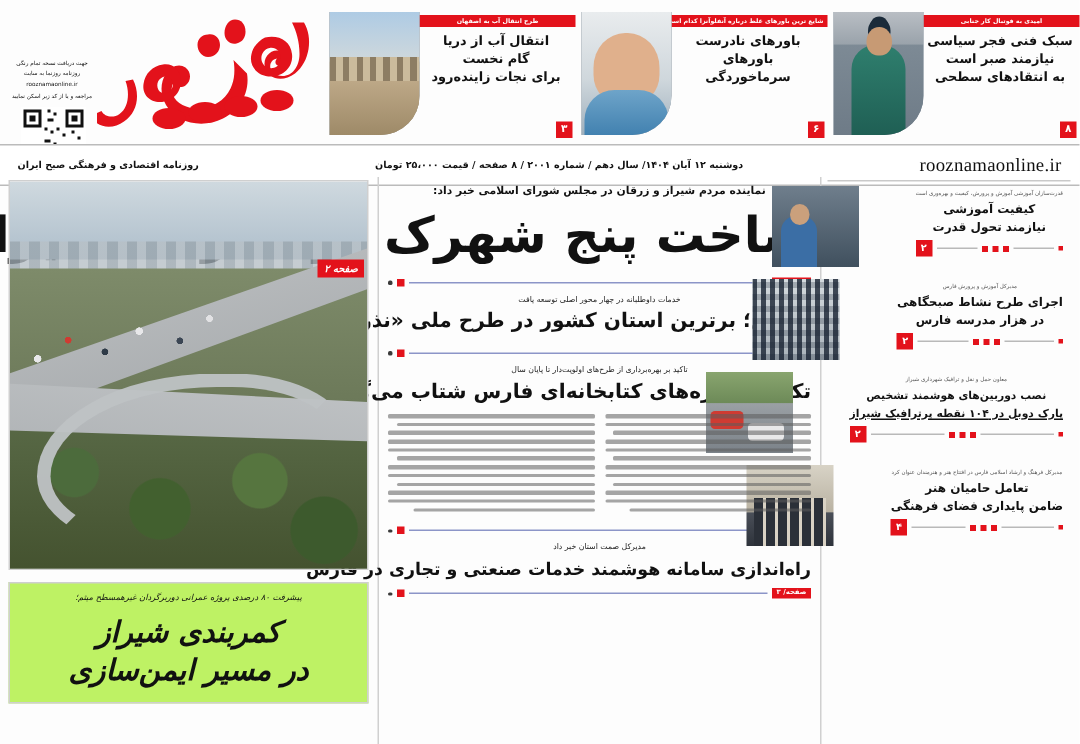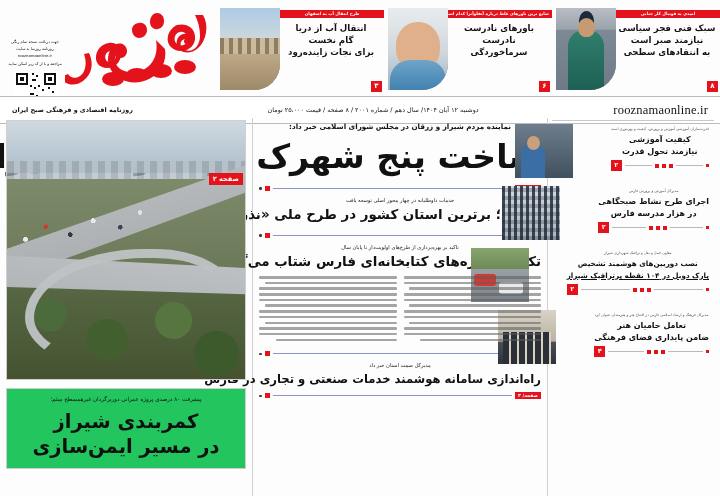--- a/index.html
+++ b/index.html
@@ -86,21 +86,21 @@
      background: linear-gradient(180deg,#bda887 0%,#9e8a68 100%); }
 
   
   .infobar {
     position: absolute; top: 96px; left: 0; width: 720px; height: 28px;
     border-top: 1px solid #bbb; border-bottom: 1px solid #bbb;
     display: flex; flex-direction: row-reverse; align-items: center;
     justify-content: space-between; padding: 0 12px; background: #fff;
   }
   .infobar .slogan { font-size: 6.4px; color: #111; direction: rtl; font-weight: bold; }
-  .infobar .issue  { font-size: 6.4px; color: #111; direction: rtl; font-weight: normal; text-align: center; }
+  .infobar .issue  { font-size: 6.4px; color: #111; direction: rtl; font-weight: bold; text-align: center; }
   .infobar .site   { font-size: 12.5px; color: #111; font-family: "Liberation Serif", serif; letter-spacing: .2px; }
 
   
   .main { position: absolute; top: 118px; left: 0; width: 720px; height: 378px; display: flex; flex-direction: row; }
 
   
   .sidebar { width: 172px; height: 378px; padding: 2px 6px 2px 4px; order: 1; }
   .sb-sep { height: 1px; background:#c9c9c9; margin: 0 0 3px 0; }
   .sb-item { display: flex; flex-direction: row; height: 60px; margin-bottom: 2px; gap: 36px; }
   .sb-thumb { width: 58px; height: 54px; overflow: hidden; position: relative; flex: none; }
@@ -144,21 +144,21 @@
   .art-kicker { font-size:5.2px; color:#222; text-align:center; margin-bottom:3px; }
   .art-head { font-size:13.4px; line-height:17px; font-weight:bold; color:#111; text-align:center; white-space:nowrap; }
   .art-head.sm { font-size:11.6px; }
 
   .body-cols { display:flex; flex-direction:row; gap:7px; margin-top:6px; }
   .bcol { flex:1; }
   .bline { height:2.6px; background:#5c5c5c; opacity:.55; margin-bottom:3.1px; border-radius:1px; }
   .bline.s1 { width:100%; } .bline.s2 { width:96%; } .bline.s3 { width:88%; }
 
   
-  .left { width: 252px; height: 378px; order: 3; padding: 2px 6px 2px 4px; position: relative; }
+  .left { width: 252px; height: 378px; order: 3; padding: 2px 6px 2px 4px; position: relative; font-style: italic; }
   .feature-photo { width: 240px; height: 260px; position: relative; overflow: hidden; border: 1px solid #cfcfcf; }
   .fp-sky { position:absolute; left:0; top:0; width:100%; height:52px; background: linear-gradient(180deg,#cfd9df 0%,#aebecb 100%); }
   .fp-city { position:absolute; left:0; top:40px; width:100%; height:22px;
      background: repeating-linear-gradient(90deg,#9aa6ae 0 7px,#b7c0c6 7px 13px); opacity:.8; }
   .fp-ground { position:absolute; left:0; top:58px; width:100%; height:202px;
      background: linear-gradient(180deg,#7e8b6a 0%,#6d7a5a 42%,#5d6b4d 100%); }
   .fp-trees { position:absolute; left:0; top:150px; width:100%; height:110px;
      background: radial-gradient(circle at 18% 40%, #4c6b3c 0 16px, transparent 17px),
                  radial-gradient(circle at 42% 62%, #42602f 0 20px, transparent 21px),
                  radial-gradient(circle at 70% 45%, #56753f 0 18px, transparent 19px),
@@ -187,21 +187,21 @@
                  radial-gradient(circle at 76% 70%, #3b4654 0 2.2px, transparent 2.4px),
                  radial-gradient(circle at 92% 44%, #e2e2e4 0 2.2px, transparent 2.4px);
      transform: rotate(-12deg); }
   .page-tab {
      position:absolute; right: 2px; top: 52px; background:#e3121b; color:#fff;
      font-size:6.6px; line-height:12px; height:12px; padding:0 4px; font-weight:bold;
      direction: rtl; white-space:nowrap; z-index:4;
   }
   .feature-cap {
      width: 240px; margin-top: 8px; border:1px solid #cfcfcf; padding: 6px 6px 9px;
-     direction: rtl; text-align: center; background:#22c55e;
+     direction: rtl; text-align: center; background:#bef264;
   }
   .fc-kicker { font-size:5.6px; color:#111; line-height:9px; margin-bottom:5px; white-space:nowrap; }
   .fc-title { font-size:19.5px; line-height:25px; font-weight:bold; color:#111; }
   .fc-title span { display:block; white-space:nowrap; }
 </style>
 </head>
 <body>
 
 <div class="page">
 
@@ -284,21 +284,21 @@
       <div class="teaser-photo">
           <div class="ph ph3"></div>
         </div>
     </div>
 
     <div class="teaser">
       <div class="teaser-text">
         <div class="teaser-label">شایع ترین باورهای غلط درباره آنفلوآنزا کدام است</div>
         <div class="teaser-title">
           <span>باورهای نادرست</span>
-          <span>نادرست</span>
+          <span>باورهای</span>
           <span>سرماخوردگی</span>
         </div>
         <div class="pagebadge">۶</div>
       </div>
       <div class="teaser-photo p2">
           <div class="ph ph2"></div>
         </div>
     </div>
 
     <div class="teaser">

